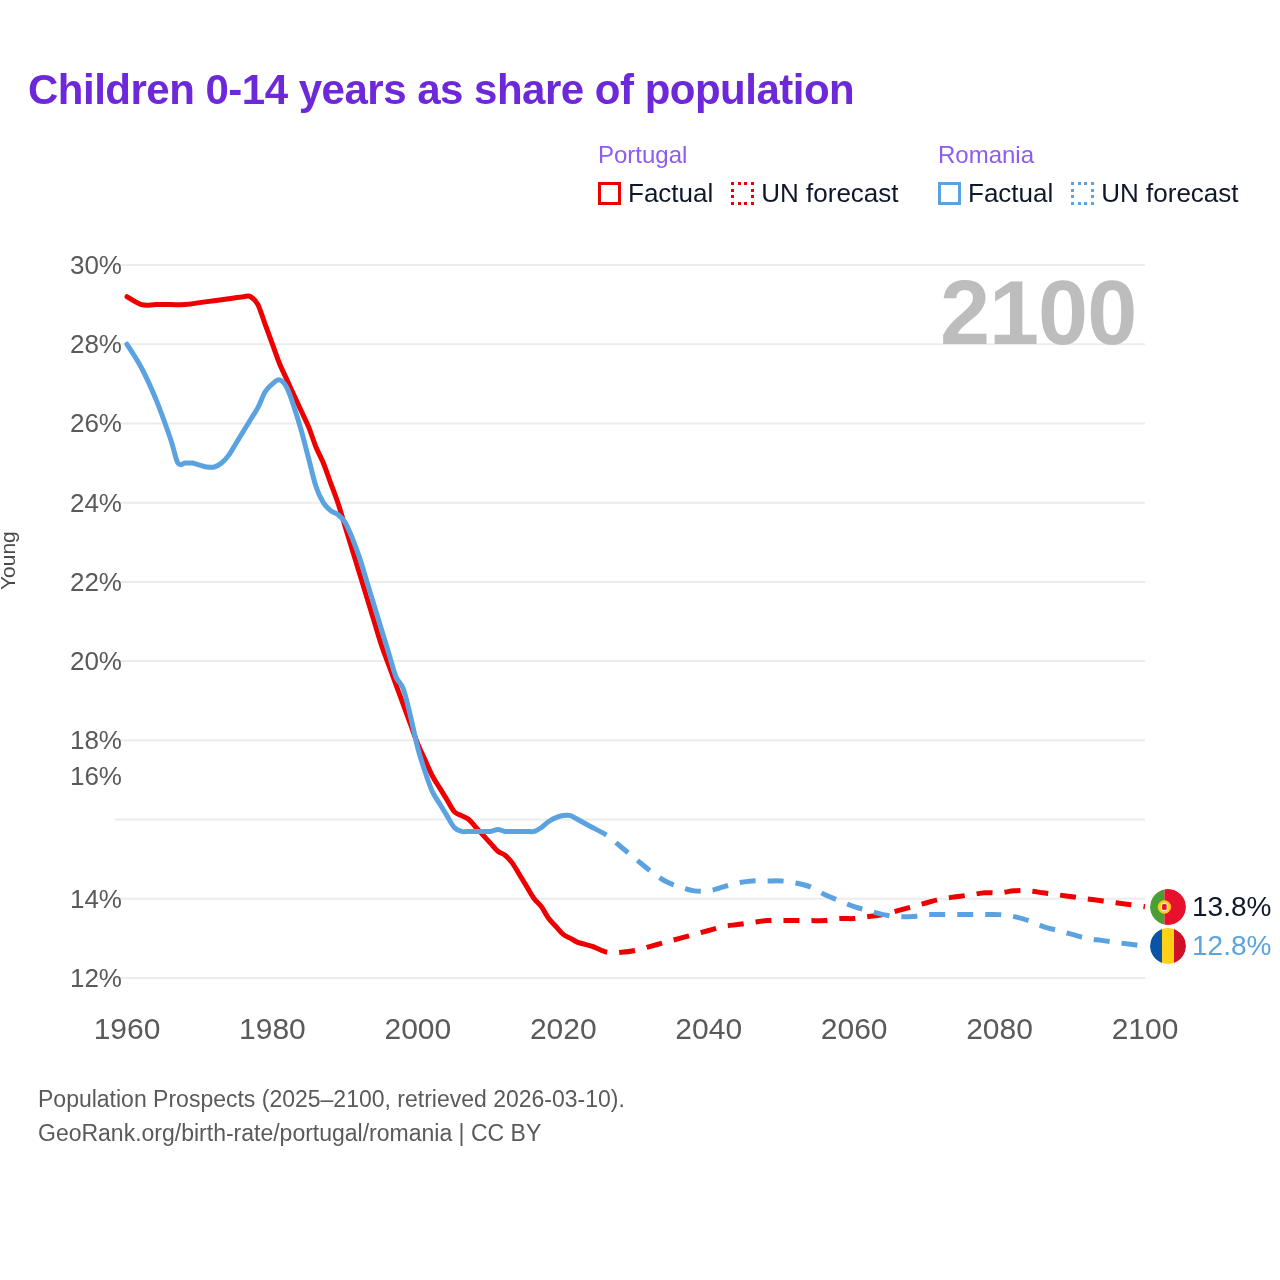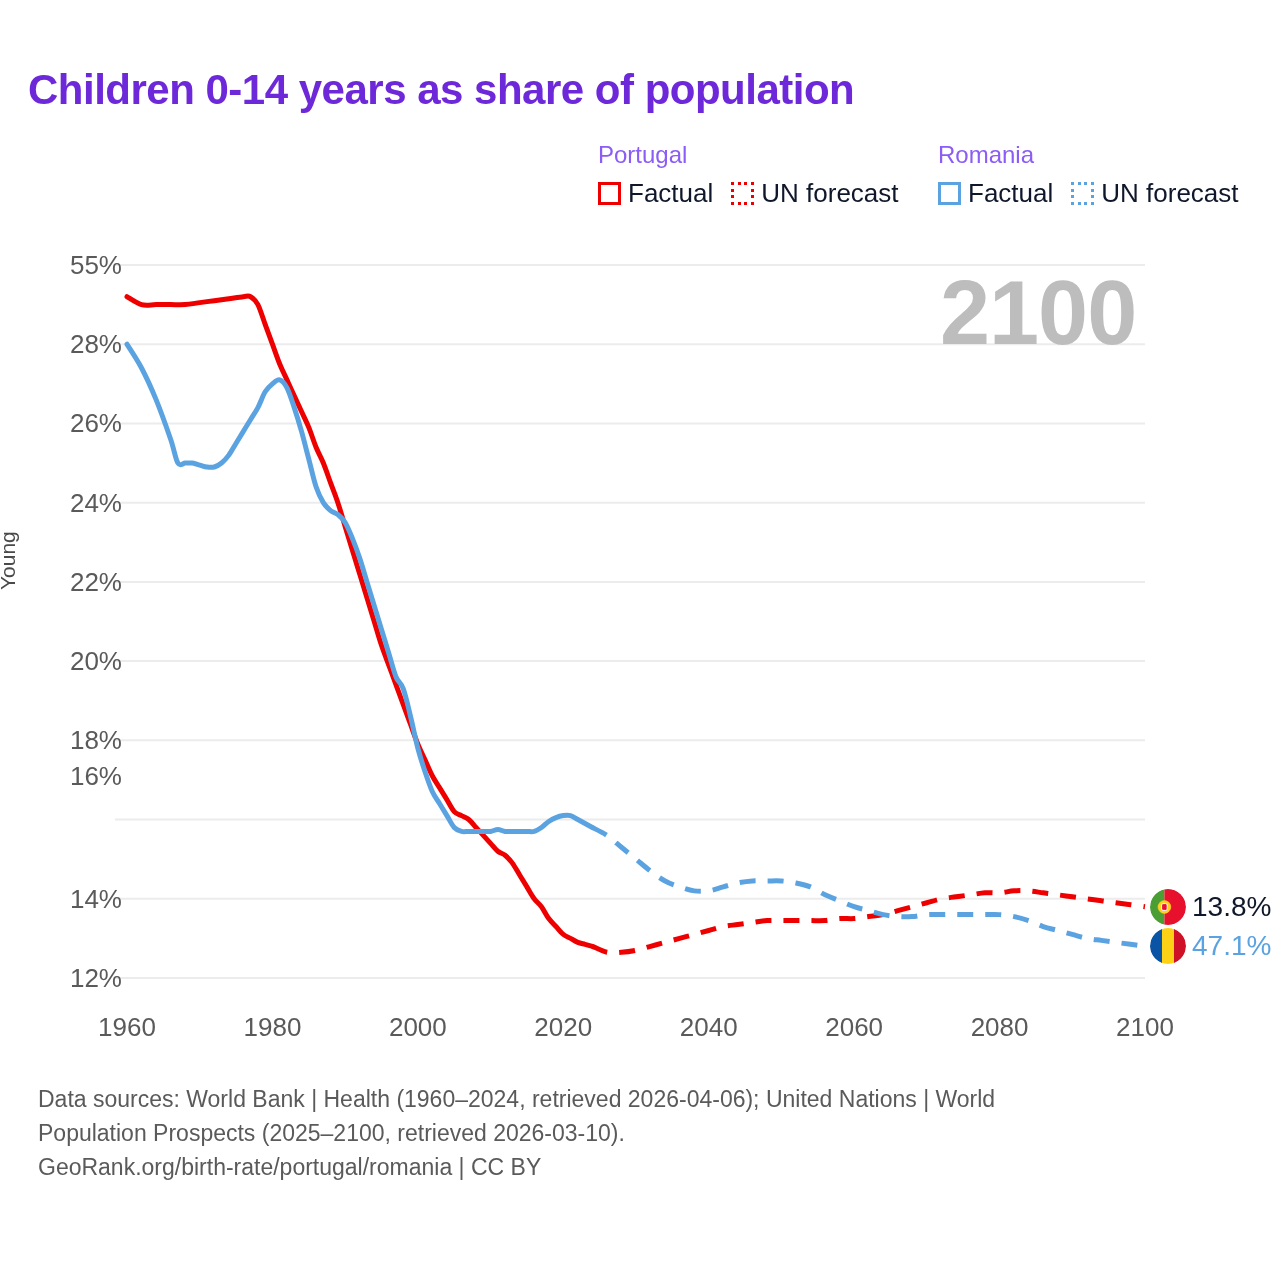--- a/index.html
+++ b/index.html
@@ -127,21 +127,21 @@
   }
   #x-ticks {
     position: absolute;
     left: 0;
     top: 1012px;
     width: 1280px;
     height: 40px;
   }
   .x-tick {
     position: absolute;
-    font-size: 26px;
+    font-size: 30px;
     color: #5a5a5a;
     transform: translateX(-50%);
     white-space: nowrap;
   }
   
   .end-label {
     position: absolute;
     display: flex;
     align-items: center;
     gap: 6px;
@@ -231,21 +231,21 @@
           <path d="M592.37,827.48C594.80,828.80 602.07,832.10 606.91,835.40C611.76,838.70 616.61,843.32 621.46,847.28C626.30,851.24 631.15,855.21 636.00,859.17C640.85,863.13 645.70,867.42 650.54,871.05C655.39,874.68 660.24,878.31 665.09,880.95C669.93,883.59 674.78,885.24 679.63,886.89C684.48,888.54 689.32,890.20 694.17,890.86C699.02,891.52 703.87,891.52 708.71,890.86C713.56,890.20 718.41,888.21 723.26,886.89C728.10,885.57 732.95,883.92 737.80,882.93C742.65,881.94 747.50,881.28 752.34,880.95C757.19,880.62 762.04,880.95 766.89,880.95C771.73,880.95 776.58,880.62 781.43,880.95C786.28,881.28 791.12,881.94 795.97,882.93C800.82,883.92 805.67,884.91 810.51,886.89C815.36,888.88 820.21,892.51 825.06,894.82C829.90,897.13 834.75,898.78 839.60,900.76C844.45,902.74 849.30,905.05 854.14,906.70C858.99,908.35 863.84,909.34 868.69,910.66C873.53,911.98 878.38,913.63 883.23,914.62C888.08,915.61 892.92,916.27 897.77,916.60C902.62,916.93 907.47,916.93 912.31,916.60C917.16,916.27 922.01,914.95 926.86,914.62C931.70,914.29 936.55,914.62 941.40,914.62C946.25,914.62 951.10,914.62 955.94,914.62C960.79,914.62 965.64,914.62 970.49,914.62C975.33,914.62 980.18,914.62 985.03,914.62C989.88,914.62 994.72,914.29 999.57,914.62C1004.42,914.95 1009.27,915.61 1014.11,916.60C1018.96,917.59 1023.81,918.91 1028.66,920.56C1033.50,922.21 1038.35,924.86 1043.20,926.51C1048.05,928.16 1052.90,929.15 1057.74,930.47C1062.59,931.79 1067.44,933.11 1072.29,934.43C1077.13,935.75 1081.98,937.40 1086.83,938.39C1091.68,939.38 1096.52,939.71 1101.37,940.37C1106.22,941.03 1111.07,941.69 1115.91,942.35C1120.76,943.01 1125.61,943.67 1130.46,944.33C1135.30,944.99 1142.58,945.98 1145.00,946.31" fill="none" stroke="#5ba3e0" stroke-width="5" stroke-linecap="butt" stroke-linejoin="round" stroke-dasharray="16 12"></path>
         </g>
     </svg>
   </div>
 
   <div id="watermark-year">2100</div>
 
   <div id="y-axis-label">Young</div>
 
   <div id="y-ticks">
-      <div class="y-tick" style="top: 265px;">55%</div>
+      <div class="y-tick" style="top: 265px;">30%</div>
       <div class="y-tick" style="top: 344.222px;">28%</div>
       <div class="y-tick" style="top: 423.444px;">26%</div>
       <div class="y-tick" style="top: 502.667px;">24%</div>
       <div class="y-tick" style="top: 581.889px;">22%</div>
       <div class="y-tick" style="top: 661.111px;">20%</div>
       <div class="y-tick" style="top: 740.333px;">18%</div>
       <div class="y-tick" style="top: 776px;">16%</div>
       <div class="y-tick" style="top: 898.778px;">14%</div>
       <div class="y-tick" style="top: 978px;">12%</div>
     </div>
@@ -283,23 +283,22 @@
             <clipPath id="ro-c">
               <circle cx="18" cy="18" r="18"></circle>
             </clipPath>
             <g clip-path="url(#ro-c)">
               <rect x="0" y="0" width="12" height="36" fill="#0a54a6"></rect>
               <rect x="12" y="0" width="12" height="36" fill="#fcd116"></rect>
               <rect x="24" y="0" width="12" height="36" fill="#ce1126"></rect>
             </g>
           </svg>
         </span>
-        <span class="end-value blue">47.1%</span>
+        <span class="end-value blue">12.8%</span>
       </div>
     </div>
 
   <div id="footer">
-    <div>Data sources: World Bank | Health (1960–2024, retrieved 2026-04-06); United Nations | World</div>
     <div>Population Prospects (2025–2100, retrieved 2026-03-10).</div>
     <div>GeoRank.org/birth-rate/portugal/romania | CC BY</div>
   </div>
 
 </div>
 
 </body></html>

